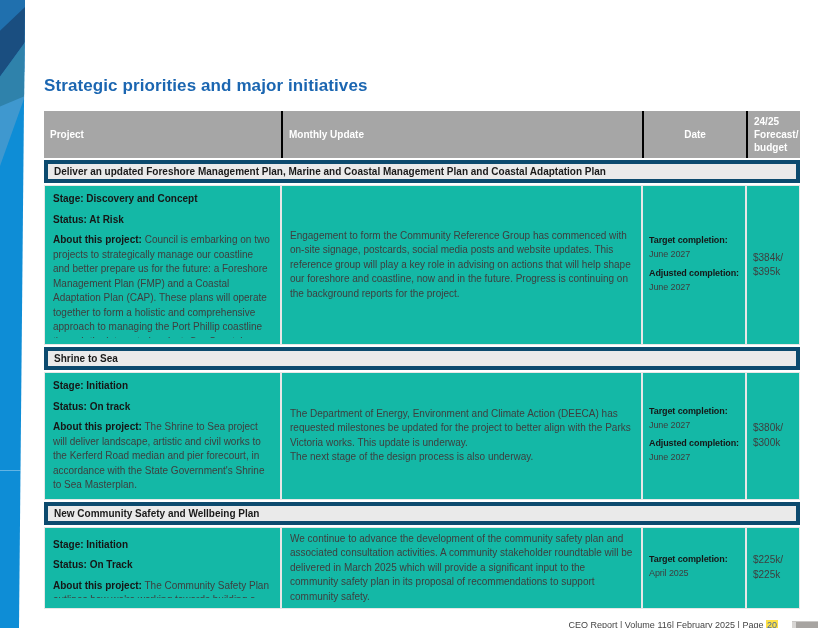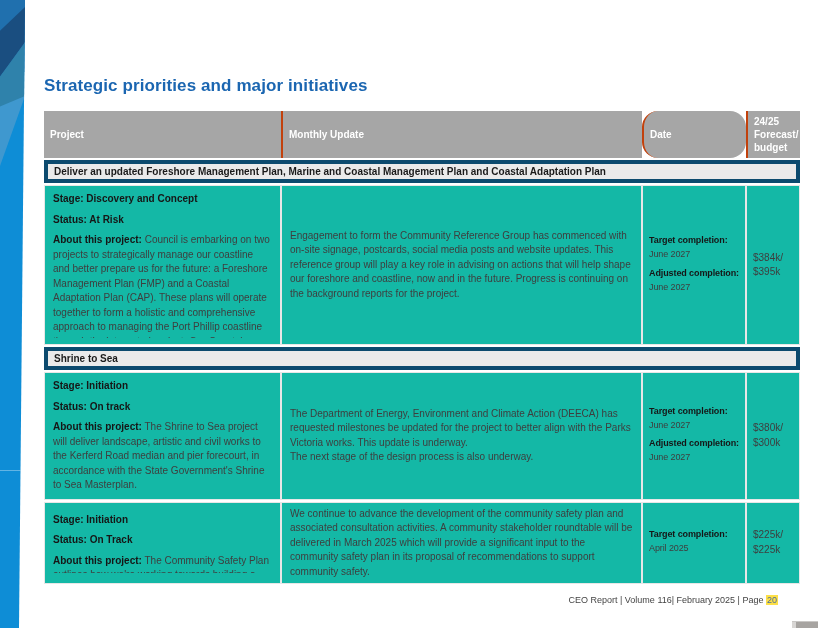--- a/index.html
+++ b/index.html
@@ -65,22 +65,22 @@
     color: #ffffff;
     font-weight: 700;
     font-size: 10px;
     text-align: left;
     vertical-align: middle;
     height: 44px;
     padding: 4px 6px;
     white-space: pre-line;
     line-height: 1.3;
   }
-  th + th { border-left: 2px solid #c2410c; }
-  th.th-date { text-align: left; border-radius: 16px; }
+  th + th { border-left: 2px solid #000000; }
+  th.th-date { text-align: center; }
 
   tr.section td {
     height: 20px;
     background: #eaeaea;
     border: 4px solid #0c4a6e;
     font-weight: 700;
     font-size: 10px;
     color: #1a1a1a;
     padding: 2px 6px;
     vertical-align: middle;
@@ -220,20 +220,23 @@
             <p class="gap">June 2027</p>
             <p class="b">Adjusted completion:</p>
             <p>June 2027</p>
           </td>
           <td class="bud">
             <div class="pre">$380k/
 $300k</div>
           </td>
         </tr>
 
+        <tr class="section">
+          <td colspan="4">New Community Safety and Wellbeing Plan</td>
+        </tr>
         <tr class="body-row r3">
           <td class="proj">
             <div class="clip h-r3">
               <p class="b">Stage: Initiation</p>
               <p class="b">Status: On Track</p>
               <p class="about"><b>About this project:</b> <span>The Community Safety Plan outlines how we're working towards building a</span></p>
             </div>
           </td>
           <td class="upd">
             <div class="pre">We continue to advance the development of the community safety plan and associated consultation activities. A community stakeholder roundtable will be delivered in March 2025 which will provide a significant input to the community safety plan in its proposal of recommendations to support community safety.</div>

